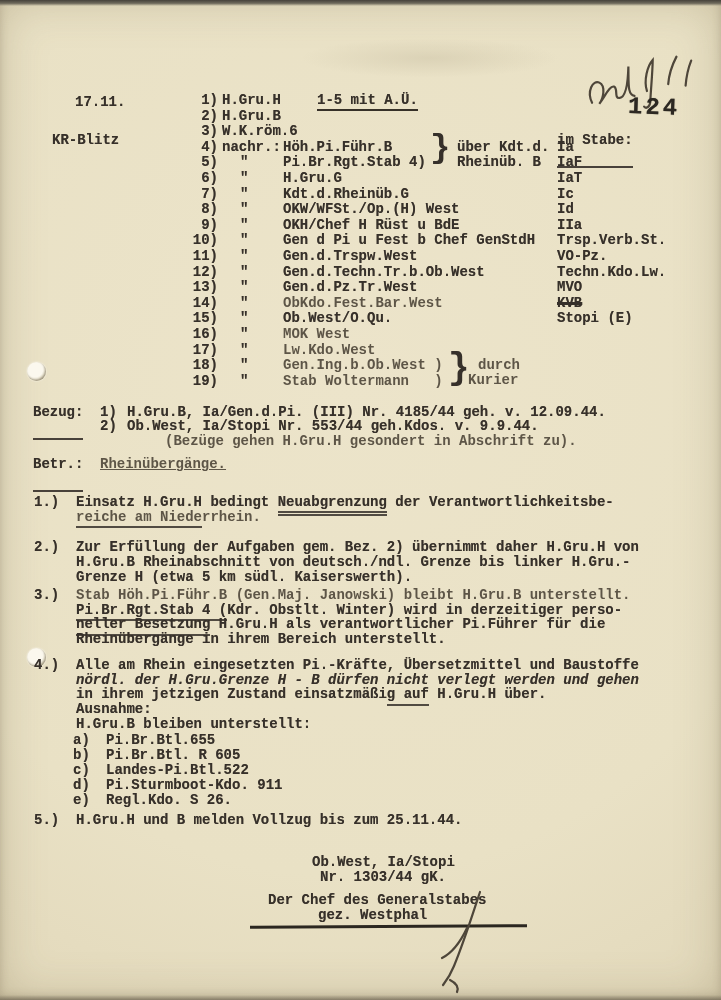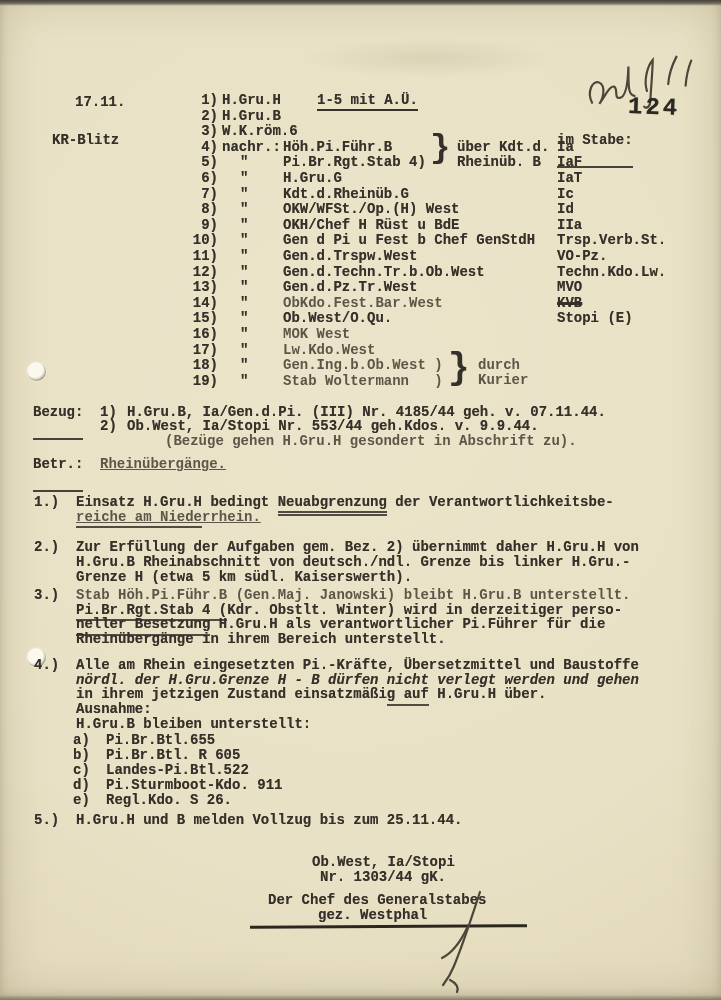--- a/index.html
+++ b/index.html
@@ -174,34 +174,34 @@
       <span class="tw num">19)</span>
       <span class="tw name light">Stab Woltermann   )</span>
     </div>
 
   <div class="brace" style="left:430px;top:131px;font-size:34px;line-height:34px;">}</div>
   <div class="tw" style="left:457px;top:140px;">über Kdt.d.</div>
   <div class="tw" style="left:457px;top:155px;">Rheinüb. B</div>
 
   <div class="brace" style="left:448px;top:351px;font-size:36px;line-height:36px;">}</div>
   <div class="tw light" style="left:478px;top:358px;">durch</div>
-  <div class="tw light" style="left:478px;top:373px;">Kurier</div>
+  <div class="tw light" style="left:468px;top:373px;">Kurier</div>
 
   <div class="tw u" style="left:33px;top:405px;">Bezug:</div>
   <div class="tw" style="left:100px;top:405px;">1)</div>
-  <div class="tw" style="left:127px;top:405px;">H.Gru.B, Ia/Gen.d.Pi. (III) Nr. 4185/44 geh. v. 07.11.44.</div>
+  <div class="tw" style="left:127px;top:405px;">H.Gru.B, Ia/Gen.d.Pi. (III) Nr. 4185/44 geh. v. 12.09.44.</div>
   <div class="tw" style="left:100px;top:419px;">2)</div>
   <div class="tw" style="left:127px;top:419px;">Ob.West, Ia/Stopi Nr. 553/44 geh.Kdos. v. 9.9.44.</div>
   <div class="tw light" style="left:127px;top:434px;margin-left:38px;">(Bezüge gehen H.Gru.H gesondert in Abschrift zu).</div>
   <div class="tw u" style="left:33px;top:457px;">Betr.:</div>
   <div class="tw light" style="left:100px;top:457px;text-decoration:underline;">Rheinübergänge.</div>
 
   <div class="tw" style="left:34px;top:495px;">1.)</div>
   <div class="tw" style="left:76px;top:495px;"><span class="useg">Einsatz H.Gru.H</span><span> bedingt </span><span class="duseg">Neuabgrenzung</span><span> der Verantwortlichkeitsbe-</span></div>
-  <div class="tw light" style="left:76px;top:510px;text-decoration:underline;">reiche am Niederrhein.</div>
+  <div class="tw light" style="left:76px;top:510px;">reiche am Niederrhein.</div>
 
   <div class="tw" style="left:34px;top:540px;">2.)</div>
   <div class="tw" style="left:76px;top:540px;">Zur Erfüllung der Aufgaben gem. Bez. 2) übernimmt daher H.Gru.H von</div>
   <div class="tw" style="left:76px;top:555px;">H.Gru.B Rheinabschnitt von deutsch./ndl. Grenze bis linker H.Gru.-</div>
   <div class="tw" style="left:76px;top:570px;">Grenze H (etwa 5 km südl. Kaiserswerth).</div>
 
   <div class="tw" style="left:34px;top:588px;">3.)</div>
   <div class="tw light" style="left:76px;top:588px;"><span class="useg">Stab Höh.Pi.Führ.B</span><span> (Gen.Maj. Janowski) bleibt H.Gru.B unterstellt.</span></div>
   <div class="tw" style="left:76px;top:603px;"><span class="useg">Pi.Br.Rgt.Stab 4</span><span> (Kdr. Obstlt. Winter) wird in derzeitiger perso-</span></div>
   <div class="tw" style="left:76px;top:617px;">neller Besetzung H.Gru.H als verantwortlicher Pi.Führer für die</div>

